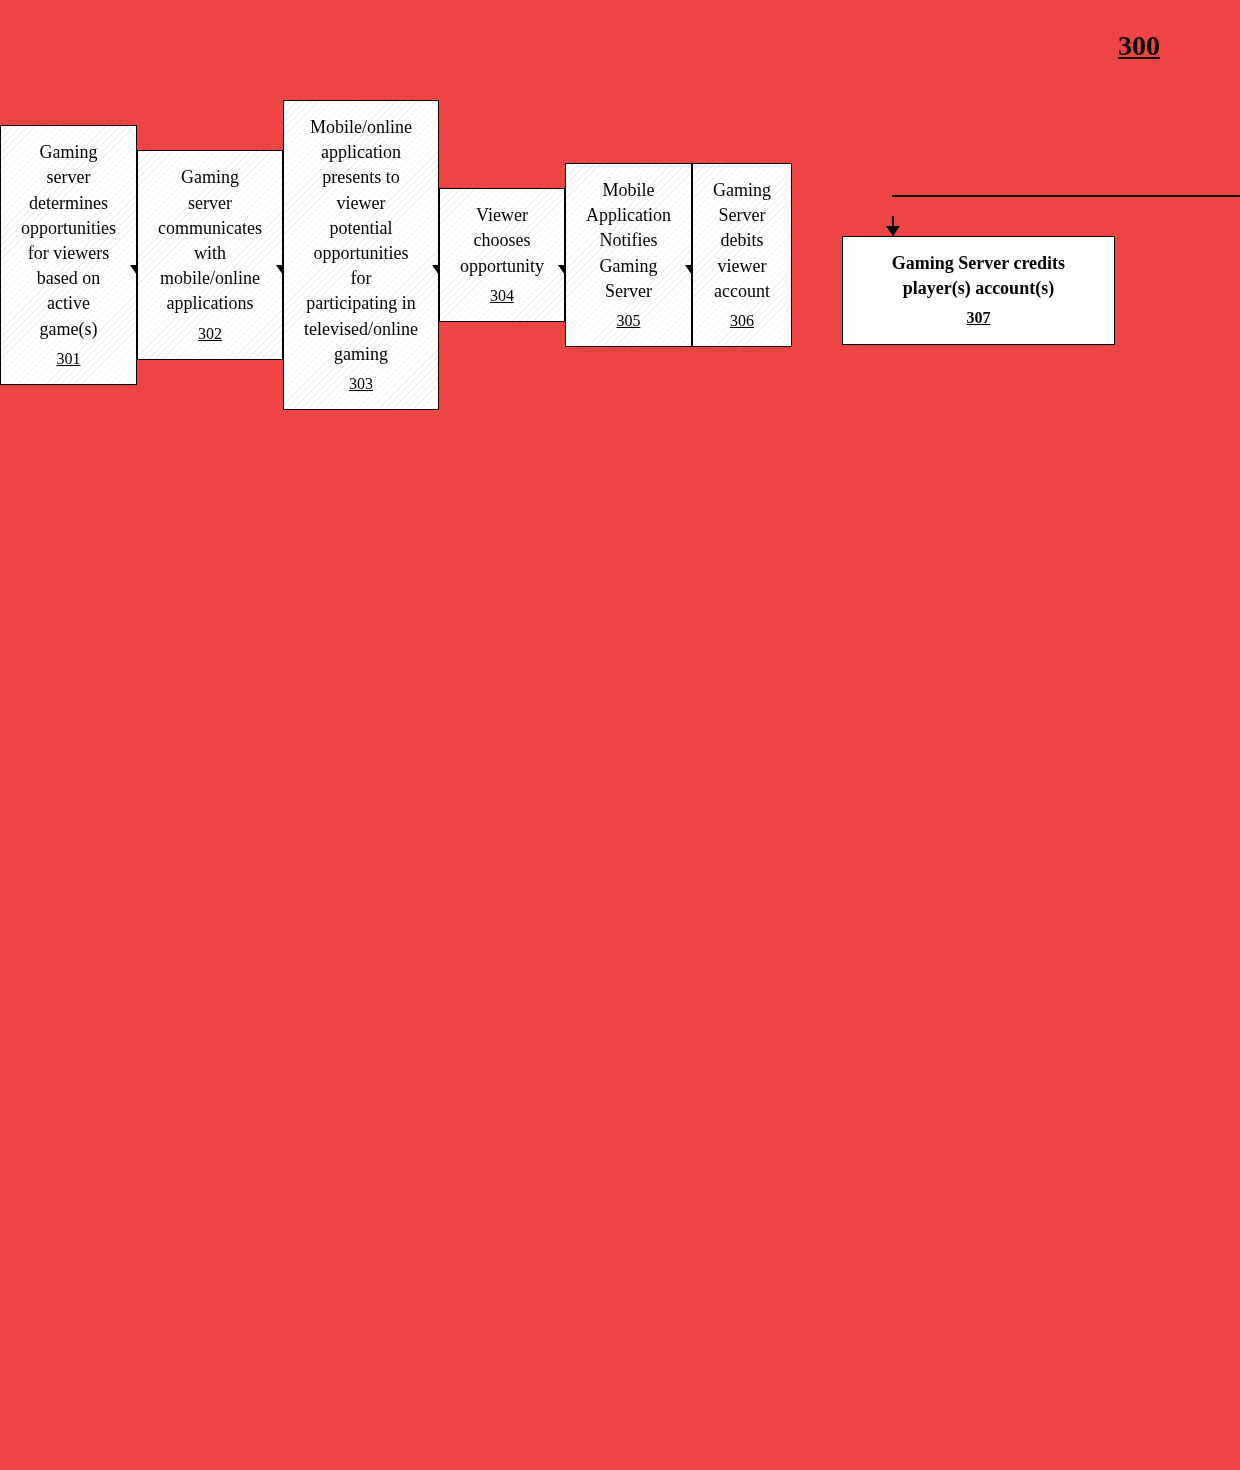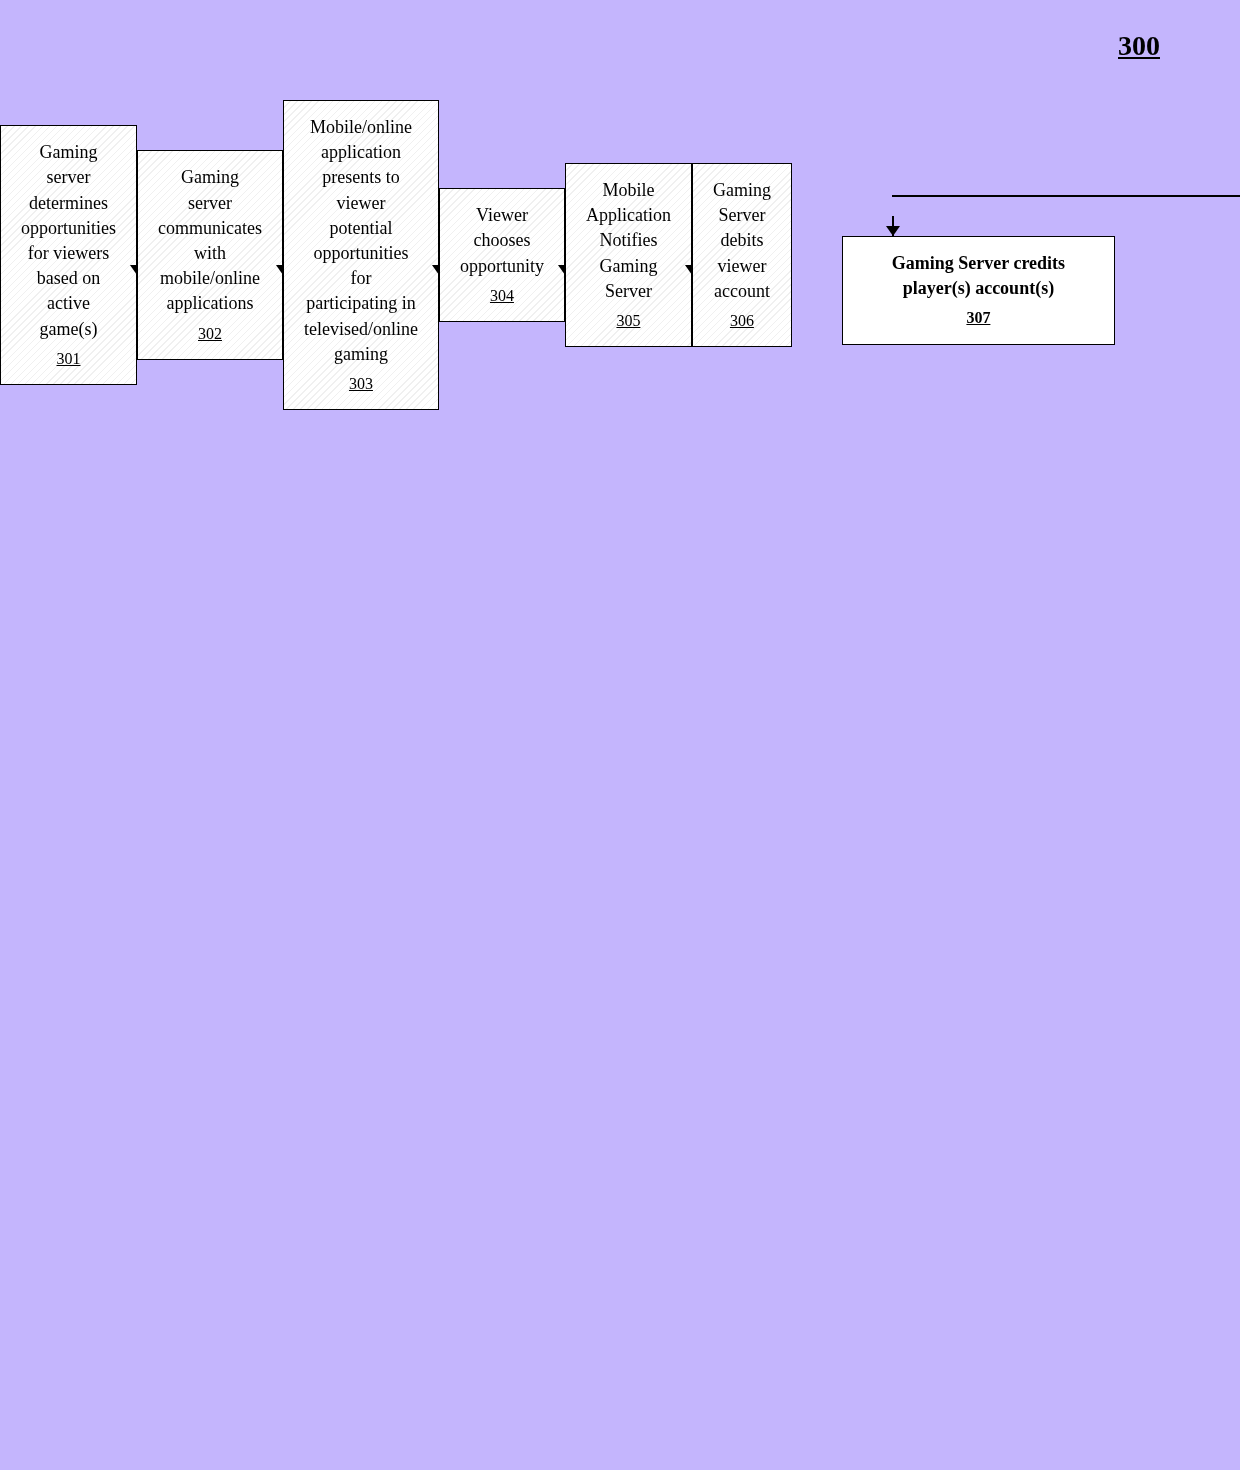--- a/index.html
+++ b/index.html
@@ -8,21 +8,21 @@
       font-family: 'Times New Roman', Times, serif;
       width: 1240px;
       min-height: 1470px;
       position: relative;
       overflow-x: hidden;
     }
 
     .page {
       width: 1240px;
       min-height: 1470px;
-      background: #c4b5fd;
+      background: #ef4444;
       position: relative;
       padding: 40px 0;
     }
 
     .diagram-number {
       position: absolute;
       top: 30px;
       right: 80px;
       font-size: 28px;
       font-weight: bold;

